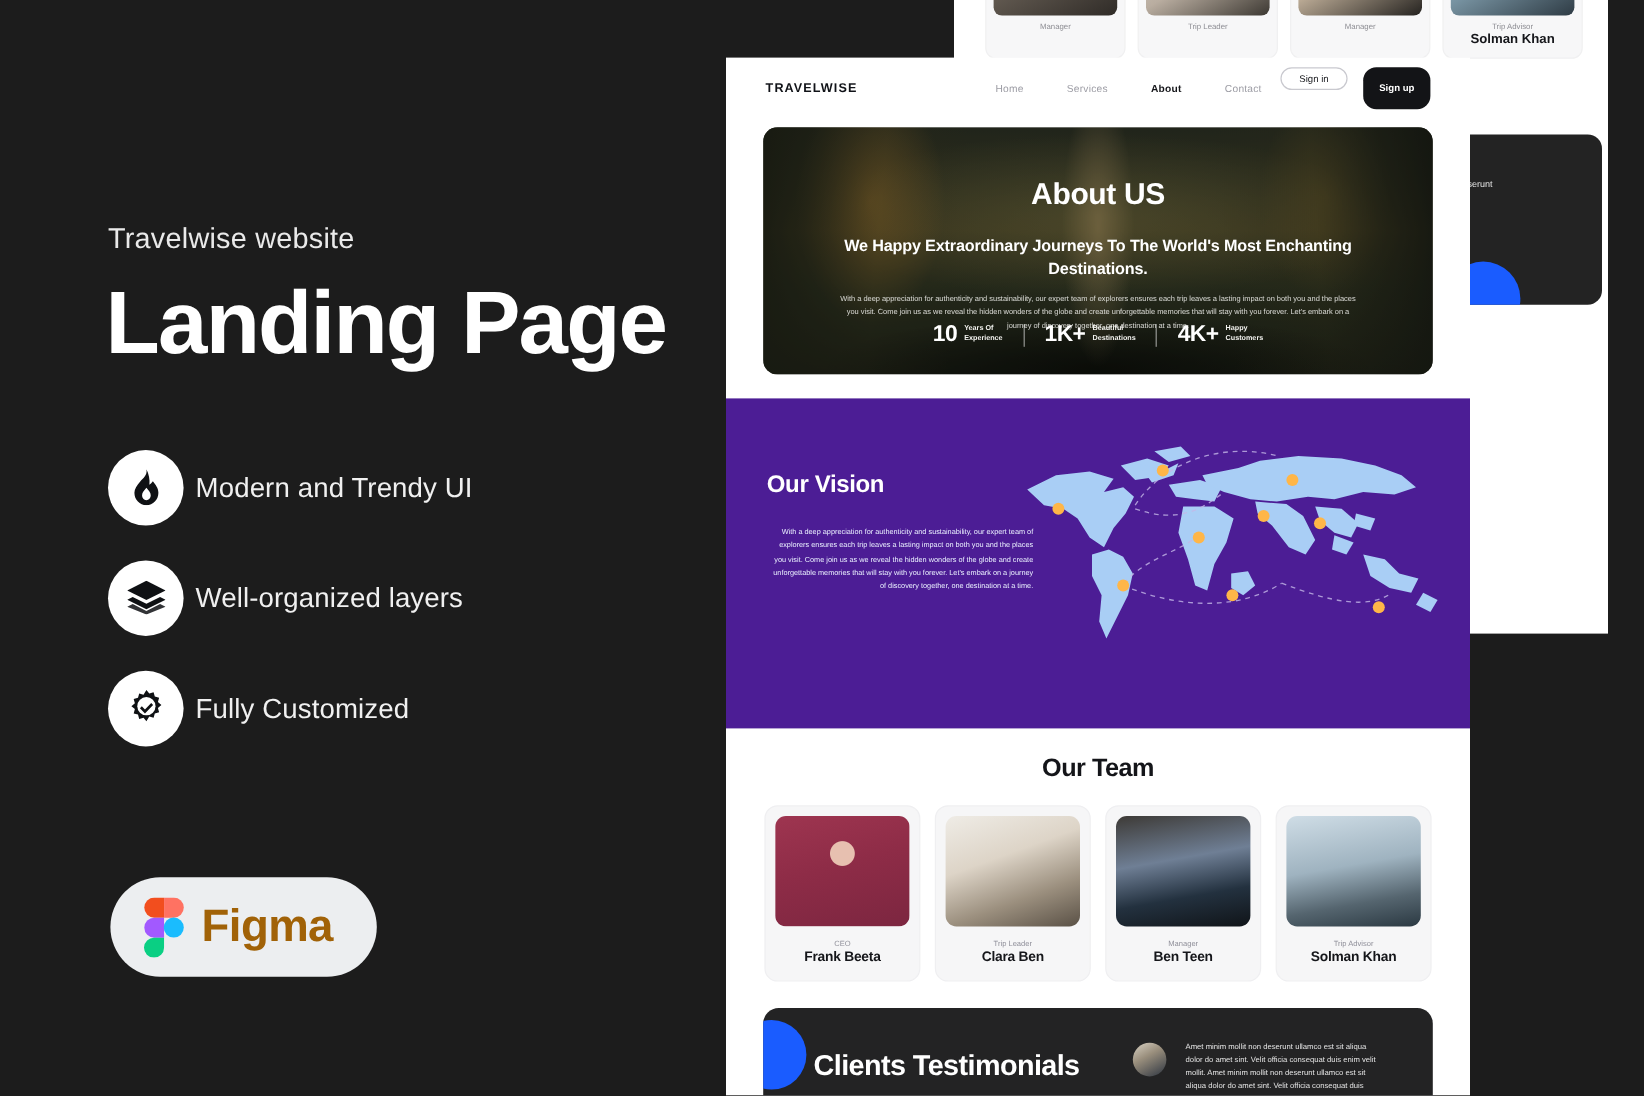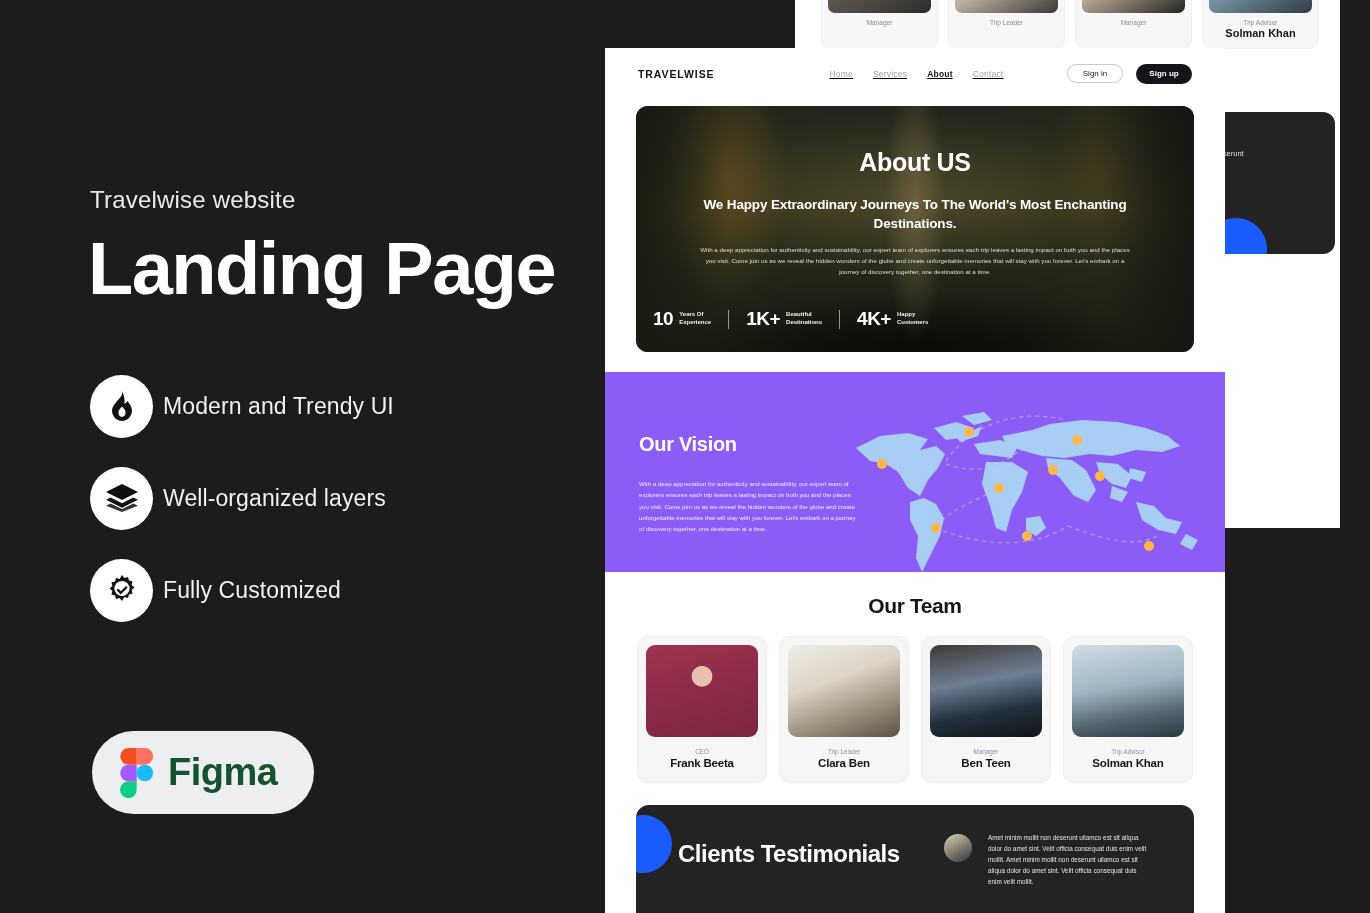--- a/index.html
+++ b/index.html
@@ -31,21 +31,21 @@
   }
   .feature-icon svg { display:block; }
   .feature-label { font-size:23px; color:#f0f0f0; font-weight:400; letter-spacing:.1px; }
 
   .figma-badge {
     position:absolute; left:92px; top:731px;
     width:222px; height:83px; border-radius:42px;
     background:#eceef0; display:flex; align-items:center; gap:14px;
     padding-left:28px;
   }
-  .figma-word { font-size:38px; font-weight:700; color:#14532d; letter-spacing:-.5px; }
+  .figma-word { font-size:38px; font-weight:700; color:#a16207; letter-spacing:-.5px; }
 
   
   .bg-mock {
     position:absolute; left:795px; top:-240px; width:545px; height:768px;
     background:#ffffff; z-index:1; overflow:hidden;
   }
   .bg-team-row {
     position:absolute; left:26px; top:160px; width:500px;
     display:flex; gap:10px;
   }
@@ -82,36 +82,36 @@
 
   
   .mock {
     position:absolute; left:605px; top:48px; width:620px; height:865px;
     background:#ffffff; z-index:3; overflow:hidden;
   }
 
   
   .nav { height:51px; display:flex; align-items:center; padding:0 33px; }
   .nav-logo { font-size:10.5px; font-weight:700; letter-spacing:.9px; color:#111318; }
-  .nav-links { display:flex; gap:20px; margin-left:115px;text-decoration:underline; }
+  .nav-links { display:flex; gap:36px; margin-left:115px; }
   .nav-link { font-size:8.5px; color:#9c9ca4; letter-spacing:.2px; }
   .nav-link.active { color:#15161a; font-weight:700; }
   .nav-actions { margin-left:auto; display:flex; gap:13px; align-items:flex-start; }
   .btn-signin {
     width:56px; height:19px; border:1px solid #c9c9cf; border-radius:11px;
     font-size:8px; color:#17181c; display:flex; align-items:center; justify-content:center;
   }
   .btn-signup {
-    width:56px; height:20px; background:#131417; border-radius:11px; color:#fff;
+    width:56px; height:35px; background:#131417; border-radius:11px; color:#fff;
     font-size:8px; font-weight:700; display:flex; align-items:center; justify-content:center;
   }
 
   
   .hero {
-    position:relative; margin:7px 31px 0; height:246px; border-radius:12px;
+    position:relative; margin:7px 31px 0; height:206px; border-radius:12px;
     overflow:hidden;
     background:
       radial-gradient(ellipse 60% 48% at 50% 36%, rgba(160,150,90,.34), rgba(0,0,0,0) 70%),
       linear-gradient(180deg,#2b2f24 0%,#3a3a26 22%,#4a4427 42%,#2e3322 66%,#1b1e16 100%);
   }
   .hero::before {
     content:""; position:absolute; inset:0;
     background:
       linear-gradient(95deg, rgba(30,32,22,.95) 0%, rgba(60,55,30,.18) 18%, rgba(0,0,0,0) 30%),
       linear-gradient(265deg, rgba(24,26,20,.95) 0%, rgba(60,55,30,.2) 18%, rgba(0,0,0,0) 32%),
@@ -128,30 +128,30 @@
   .hero-h2 {
     margin:19px auto 0; width:455px; font-size:13.5px; font-weight:700;
     color:#fff; line-height:1.38; letter-spacing:-.15px;
   }
   .hero-p {
     margin:12px auto 0; width:430px; font-size:6.2px; line-height:1.75;
     color:#e6e6e2; opacity:.92;
   }
   .hero-stats {
     position:absolute; left:0; right:0; bottom:22px; z-index:2;
-    display:flex; align-items:center; gap:0;
+    display:flex; justify-content:center; align-items:center; gap:0;
   }
   .stat { display:flex; align-items:center; gap:6px; padding:0 17px; }
   .stat-num { font-size:19px; font-weight:700; color:#fff; letter-spacing:-.5px; }
   .stat-lbl { font-size:6px; line-height:1.3; color:#f2f2ee; font-weight:600; text-align:left; }
   .stat-sep { width:1px; height:19px; background:rgba(255,255,255,.55); }
 
   
   .vision {
-    margin-top:20px; height:200px; background:#8b5cf6; position:relative; overflow:hidden;
+    margin-top:20px; height:275px; background:#4c1d95; position:relative; overflow:hidden;text-align:right;
   }
   .vision-h { position:absolute; left:34px; top:61px; font-size:20px; font-weight:700; color:#fff; letter-spacing:-.3px; }
   .vision-p {
     position:absolute; left:34px; top:106px; width:222px;
     font-size:6.1px; line-height:1.85; color:#eaf0ff;
   }
   .vision-map { position:absolute; left:245px; top:34px; width:355px; height:180px; }
 
   
   .team-title {

